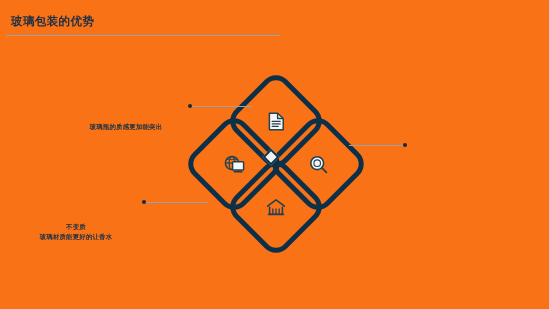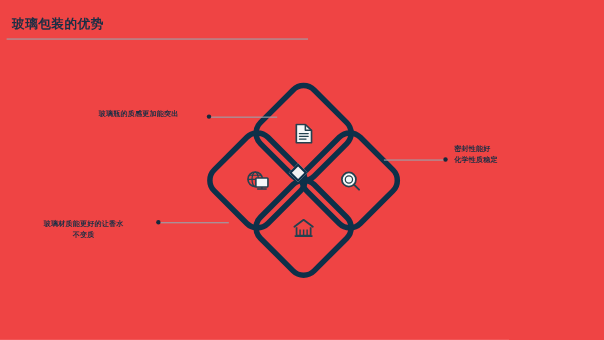--- a/index.html
+++ b/index.html
@@ -4,21 +4,21 @@
 <style>
   html, body {
     margin: 0;
     padding: 0;
     background: #ffffff;
   }
   #slide {
     position: relative;
     width: 549px;
     height: 309px;
-    background: #ef4444;
+    background: #f97316;
     overflow: hidden;
     font-family: "DejaVu Sans", "Liberation Sans", sans-serif;
   }
 
   
   #title-block {
     position: absolute;
     left: 0;
     top: 14px;
     width: 282px;
@@ -96,20 +96,21 @@
 
   
   .callout-text {
     position: absolute;
     font-size: 6.4px;
     font-weight: bold;
     color: #1b2f45;
     line-height: 10px;
     letter-spacing: 0.2px;
     white-space: nowrap;
+    margin-top: 24px;
   }
   .connector {
     position: absolute;
     height: 1px;
     background: #9aa2ab;
   }
   .dot {
     position: absolute;
     width: 4px;
     height: 4px;
@@ -193,27 +194,23 @@
       </svg>
     </div>
   </div>
 
   <div class="callout-text" id="callout-a-text">
     <div>玻璃瓶的质感更加能突出</div>
   </div>
   <div class="dot" id="callout-a-dot"></div>
   <div class="connector" id="callout-a-line"></div>
 
-  <div class="callout-text" id="callout-b-text">
-    <div>密封性能好</div>
-    <div>化学性质稳定</div>
-  </div>
   <div class="dot" id="callout-b-dot"></div>
   <div class="connector" id="callout-b-line"></div>
 
   <div class="callout-text" id="callout-c-text">
+    <div>不变质</div>
     <div>玻璃材质能更好的让香水</div>
-    <div>不变质</div>
   </div>
   <div class="dot" id="callout-c-dot"></div>
   <div class="connector" id="callout-c-line"></div>
 
 </div>
 
 </body></html>

